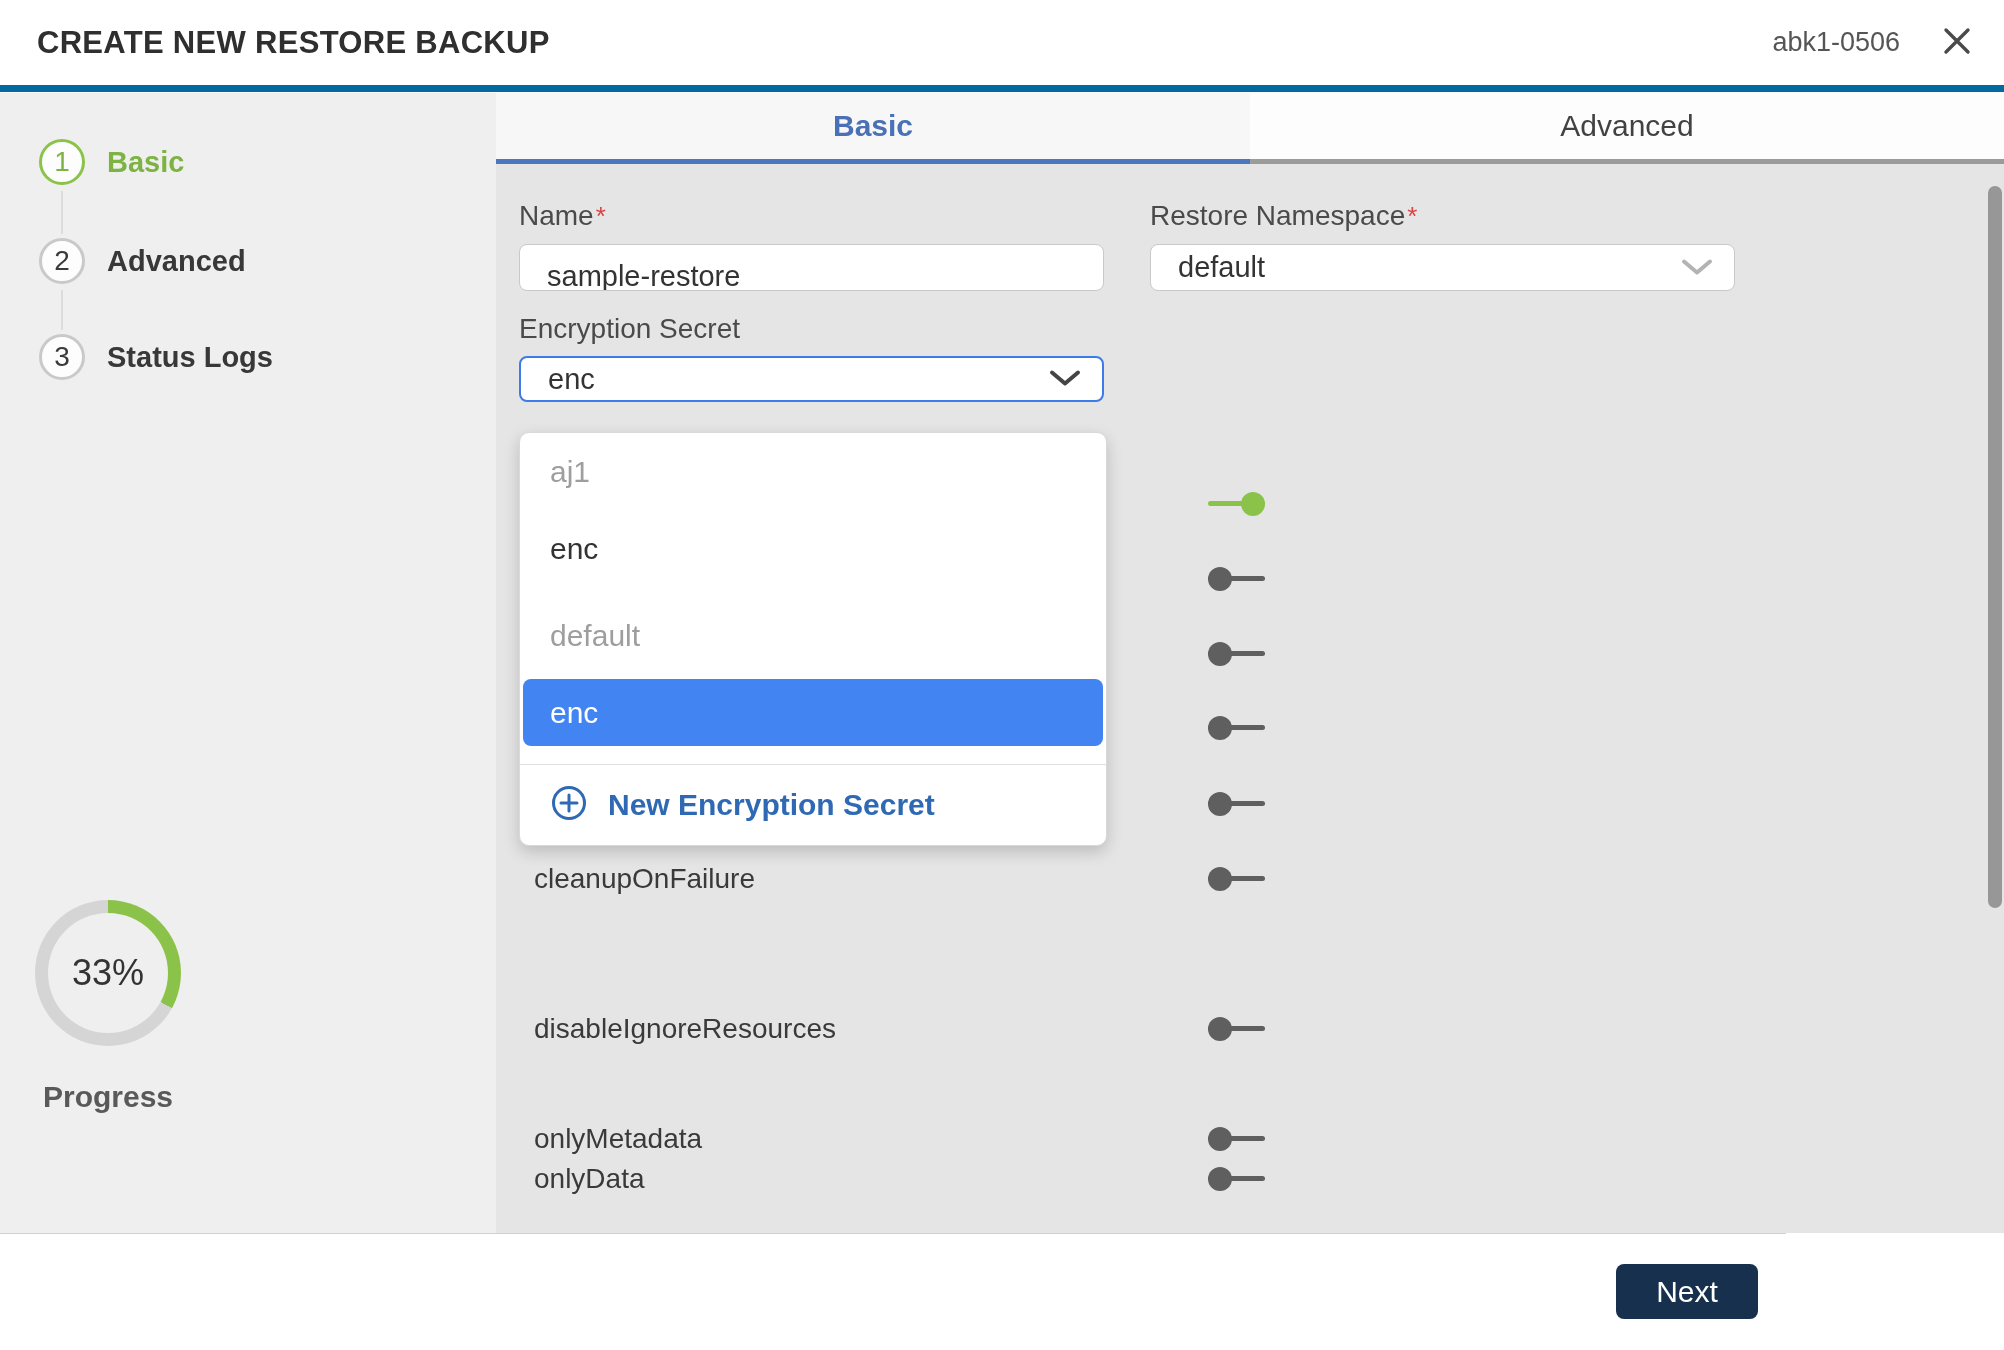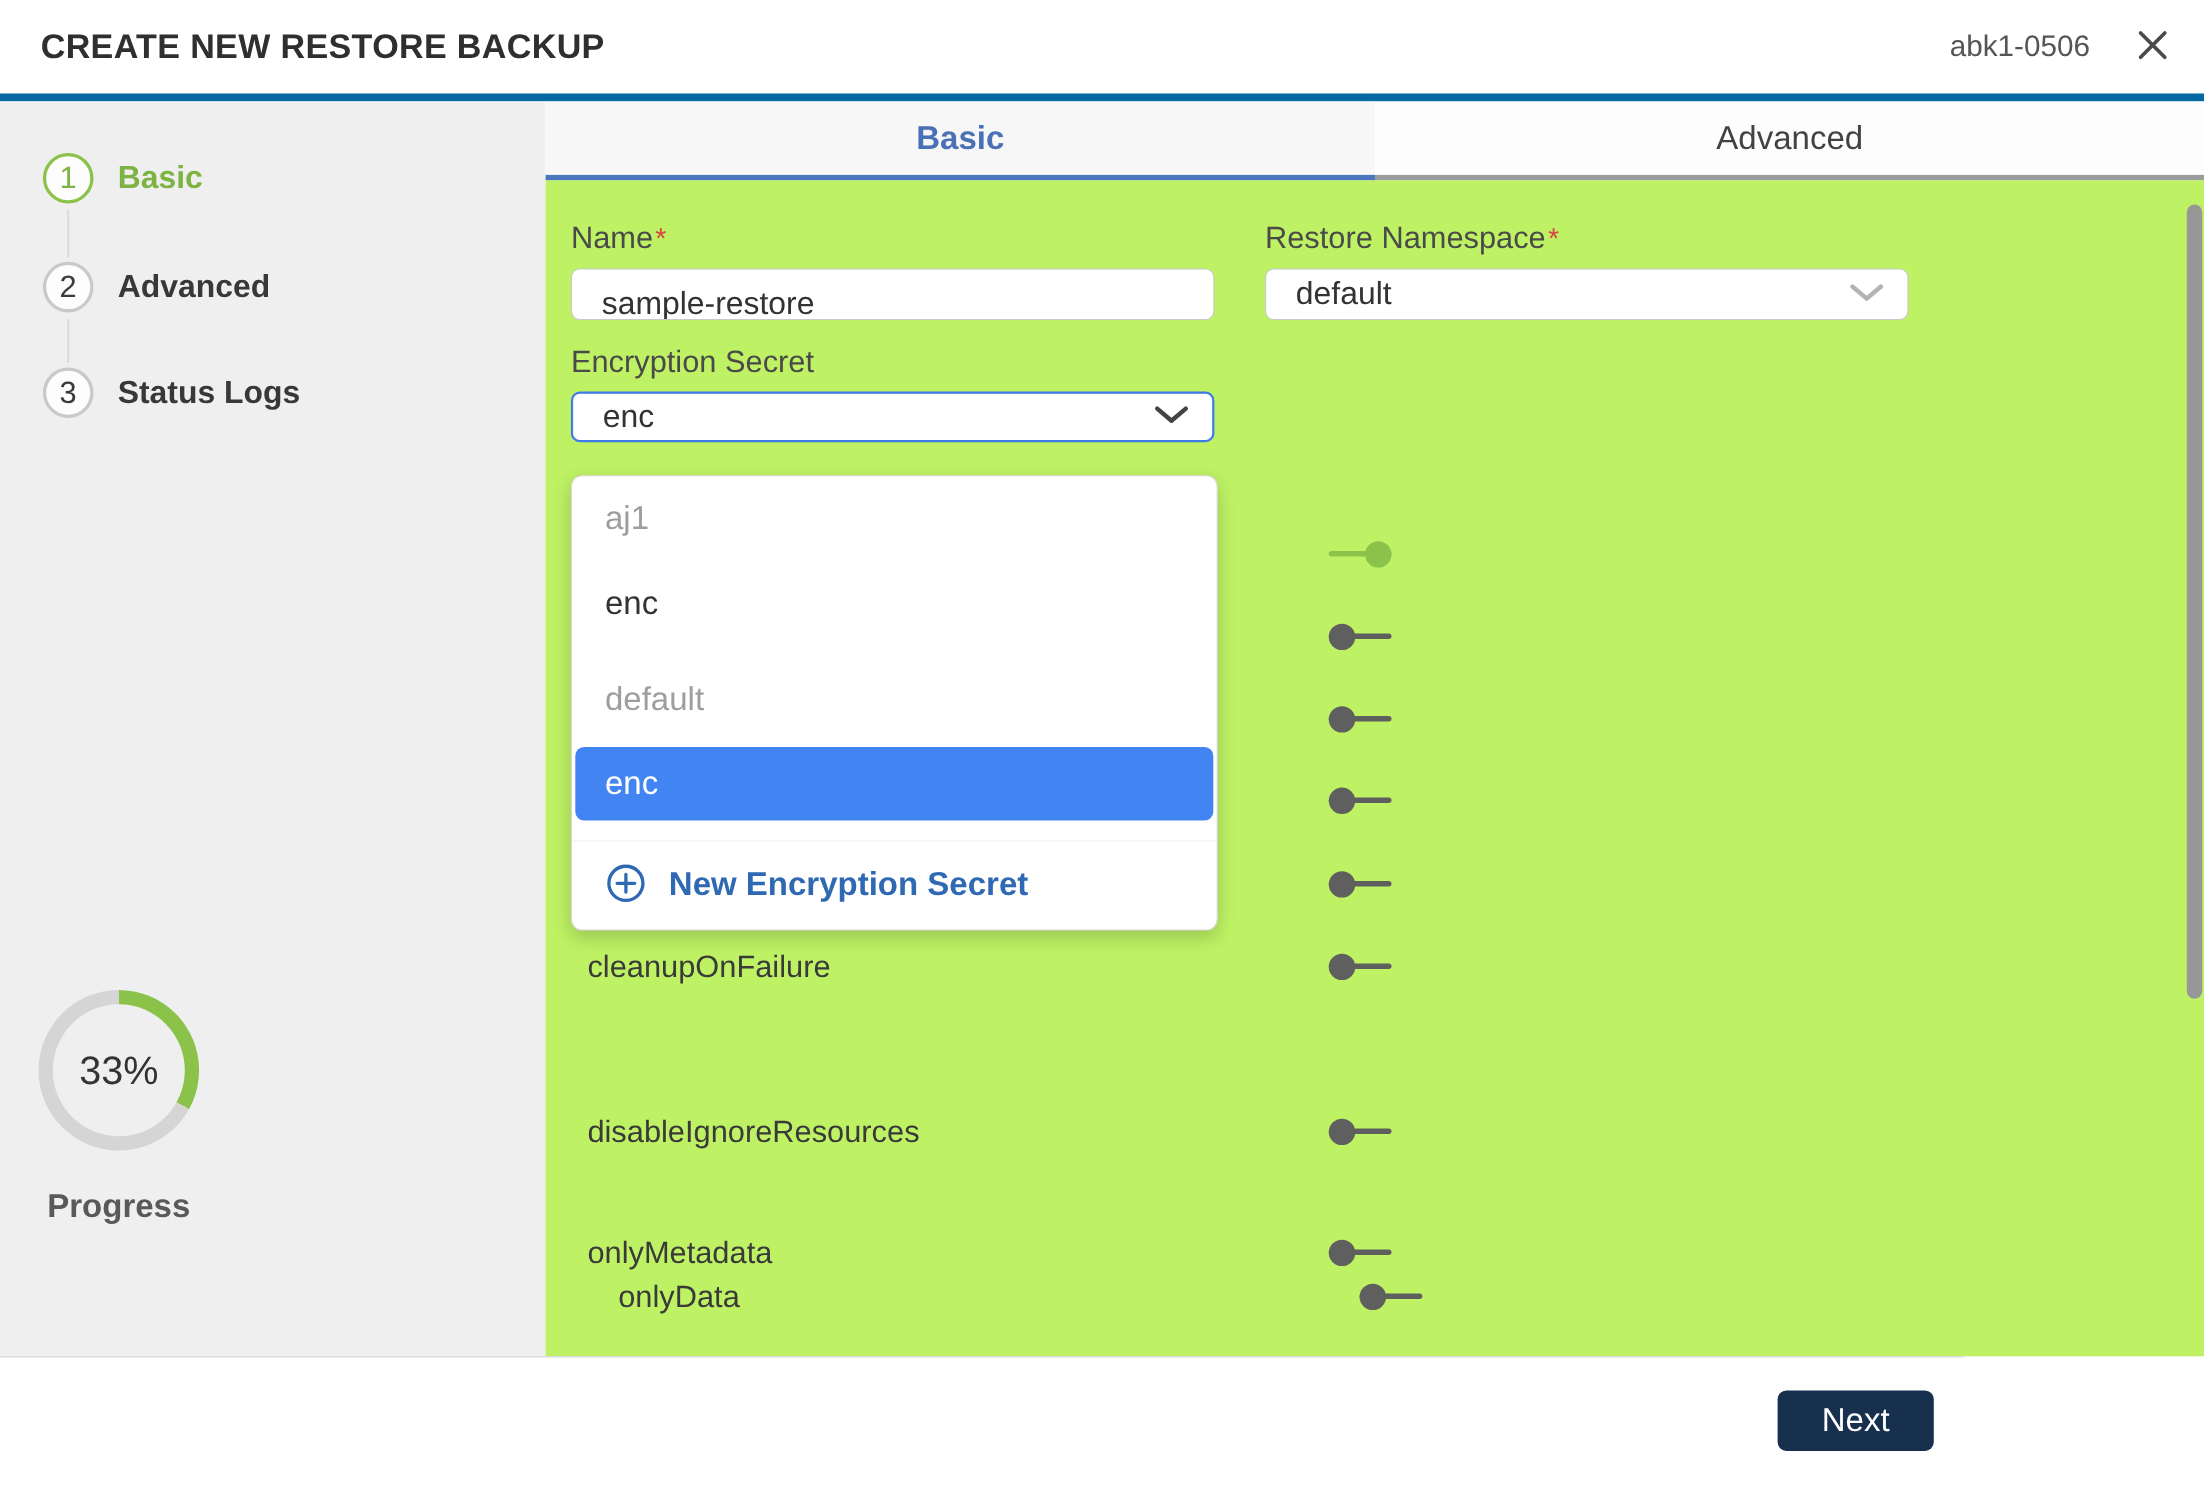--- a/index.html
+++ b/index.html
@@ -58,21 +58,21 @@
   
   .main { position:absolute; left:496px; top:0; right:0; height:100%; background:#fff; }
   .tabbar { display:flex; height:71px; }
   .tab {
     flex:1; display:flex; align-items:center; justify-content:center;
     font-size:30px; color:#424242; background:#fdfdfd;
     border-bottom:5px solid #9b9b9b; cursor:pointer;
   }
   .tab.active { background:#f7f7f7; color:#4a70b5; font-weight:bold; border-bottom-color:#4a77bd; }
 
-  .content { position:relative; height:1069px; background:#bef264; }
+  .content { position:relative; height:1069px; background:#e5e5e5; }
 
   .field-label { position:absolute; font-size:28px; color:#4a4a4a; line-height:30px; }
   .req { color:#d84343; font-size:26px; vertical-align:top; margin-left:2px; }
 
   .text-input, .select-box {
     position:absolute; width:585px; height:47px;
     border:1.5px solid #c9c9c9; border-radius:8px; background:#fff;
     font-size:29px; color:#333; padding:0 60px 0 27px;
     display:flex; align-items:center;
   }
@@ -266,21 +266,21 @@
               <div class="knob"></div>
             </div>
         </div>
         <div class="toggle-row" style="top:960px;">
           <span class="row-label">onlyMetadata</span>
           <div class="toggle off">
               <div class="track"></div>
               <div class="knob"></div>
             </div>
         </div>
-        <div class="toggle-row" style="top:1000px;margin-left:28px;">
+        <div class="toggle-row" style="top:1000px;">
           <span class="row-label">onlyData</span>
           <div class="toggle off">
               <div class="track"></div>
               <div class="knob"></div>
             </div>
         </div>
 
         <div class="dropdown-panel">
           <div class="opt group" style="top:22px;">aj1</div>
           <div class="opt" style="top:99px;">enc</div>

